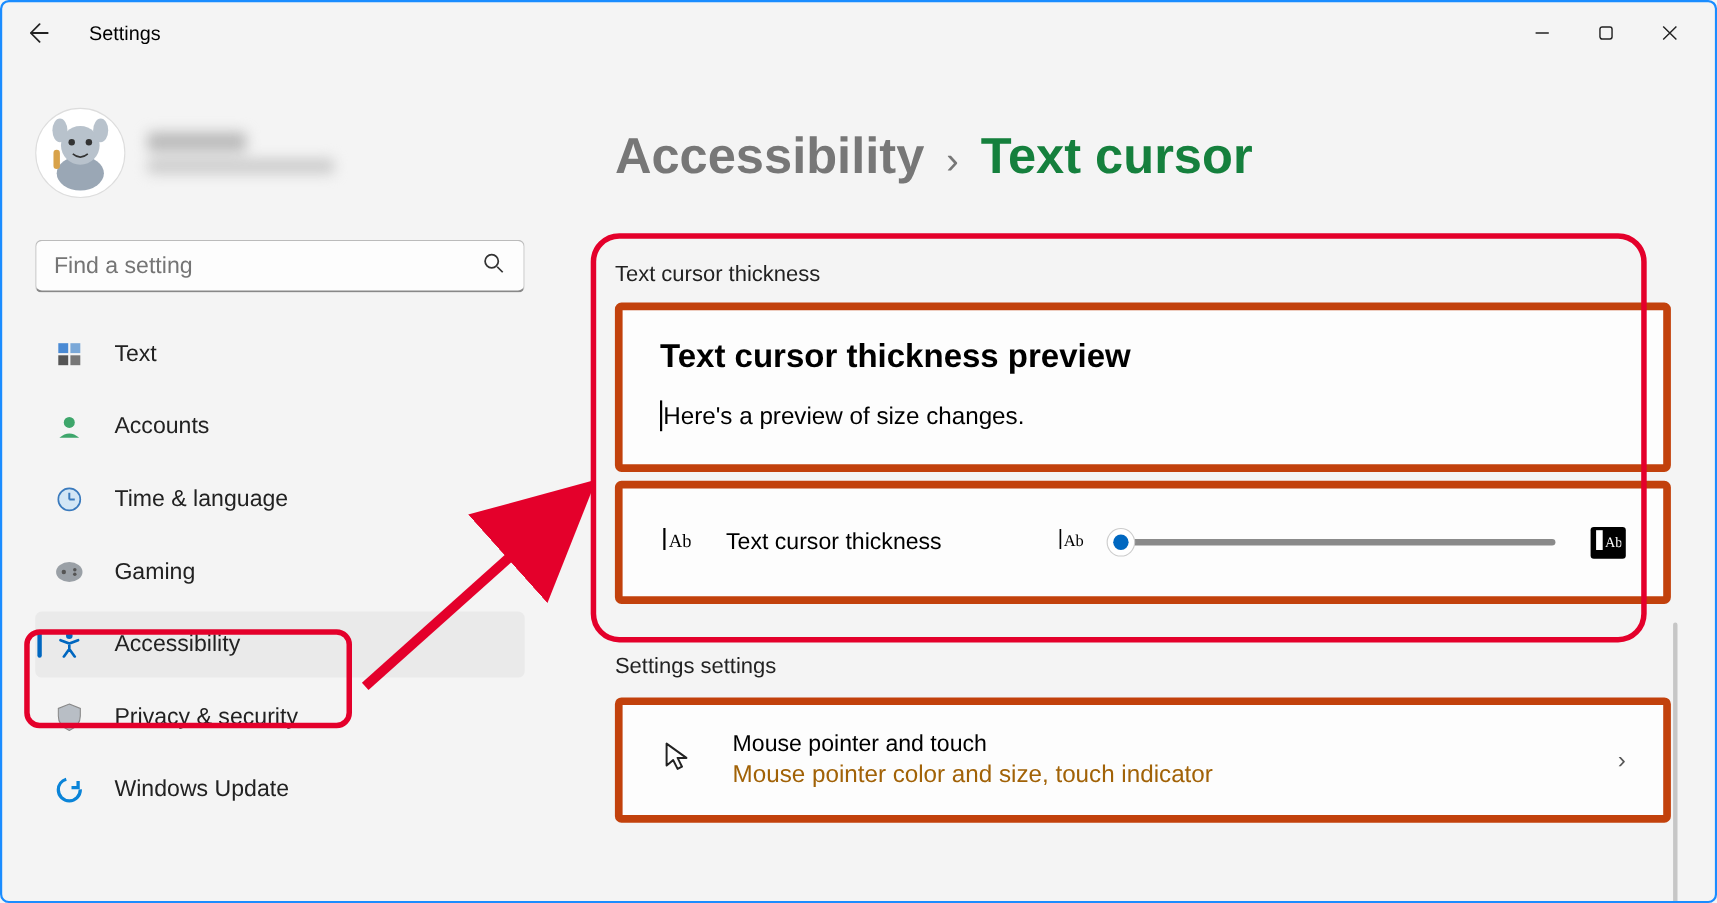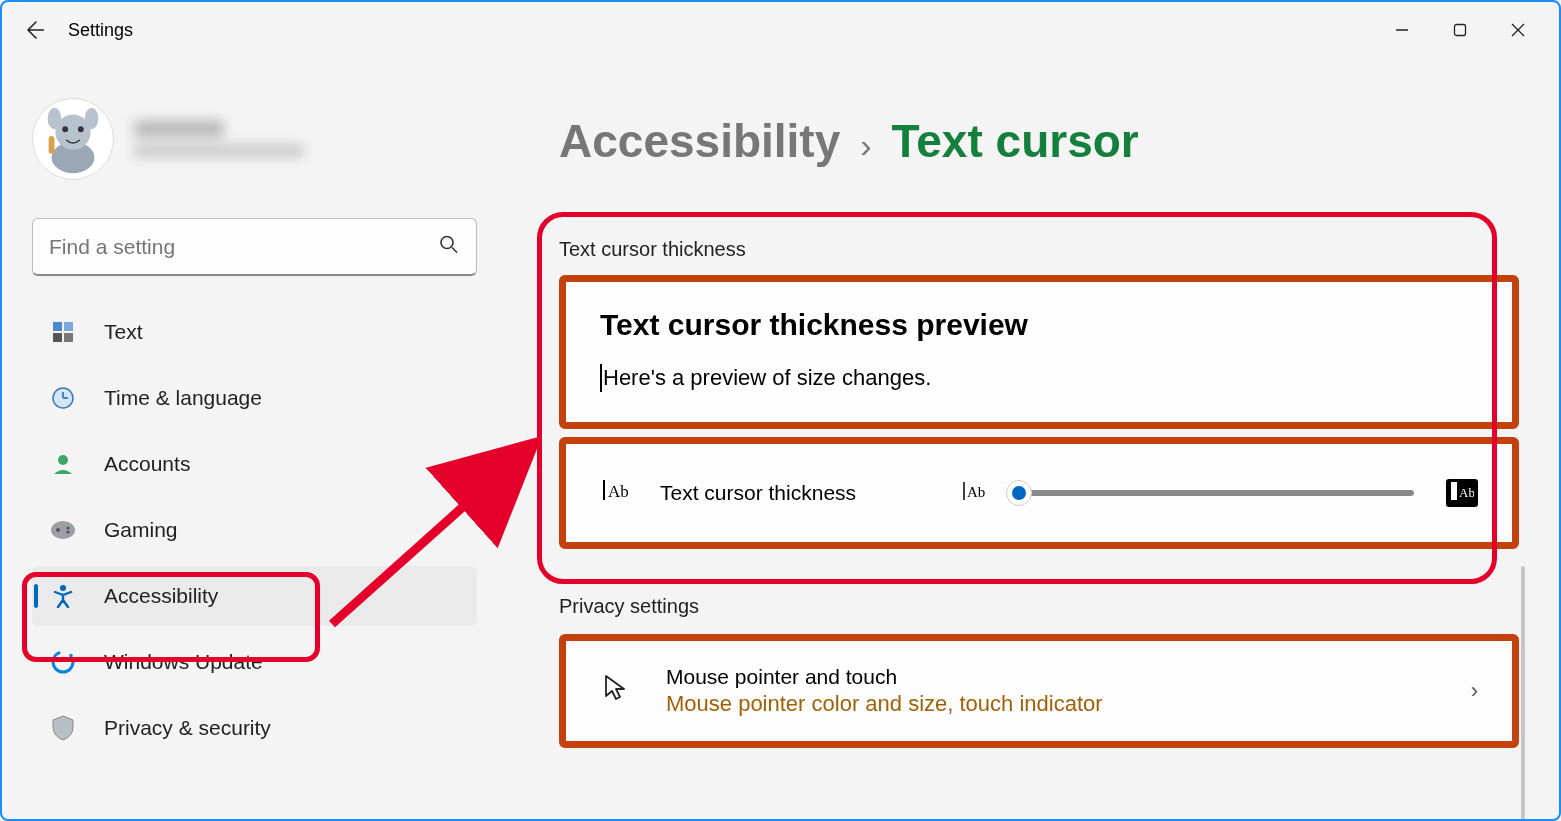--- a/index.html
+++ b/index.html
@@ -20,21 +20,21 @@
   padding: 0 12px;
 }
 .back-btn {
   width: 40px; height: 40px;
   display: flex; align-items: center; justify-content: center;
   cursor: pointer;
   font-size: 20px;
 }
 .app-title {
   font-size: 18px;
-  margin-left: 14px;
+  margin-left: 27px;
 }
 .window-controls {
   margin-left: auto;
   display: flex;
   gap: 0;
 }
 .win-ctrl {
   width: 58px;
   height: 40px;
   display: flex;
@@ -73,21 +73,21 @@
 }
 .profile-info { filter: blur(6px); }
 .profile-name { font-size: 20px; font-weight: 600; color: #222; background:#bbb; width:90px; height:18px; border-radius:4px; margin-bottom:6px;}
 .profile-email { font-size: 15px; color: #666; background:#ccc; width:170px; height:14px; border-radius:4px;}
 .search-box {
   position: relative;
   margin-bottom: 26px;
 }
 .search-input {
   width: 100%;
-  height: 58px;
+  height: 48px;
   border: 1px solid #bbb;
   border-bottom: 2px solid #888;
   border-radius: 6px;
   background: #fdfdfd;
   font-size: 21px;
   padding: 0 48px 0 16px;
   color: #555;
   outline: none;
 }
 .search-icon {
@@ -352,36 +352,36 @@
             <rect x="2" y="13" width="9" height="9" fill="#555"></rect>
             <rect x="13" y="13" width="9" height="9" fill="#777"></rect>
           </svg>
       </span>
       <span>Text</span>
     </div>
 
     <div class="nav-item">
       <span class="nav-icon">
         <svg width="24" height="24">
+            <circle cx="12" cy="8" r="5" fill="#3ea66b"></circle>
+            <path d="M3 22 Q12 14 21 22" fill="#3ea66b"></path>
+          </svg>
+      </span>
+      <span>Accounts</span>
+    </div>
+
+    <div class="nav-item">
+      <span class="nav-icon">
+        <svg width="24" height="24">
             <circle cx="12" cy="12" r="10" fill="#d2e6f5" stroke="#3a7abd" stroke-width="1.5"></circle>
             <line x1="12" y1="12" x2="12" y2="6" stroke="#3a7abd" stroke-width="1.8"></line>
             <line x1="12" y1="12" x2="17" y2="12" stroke="#3a7abd" stroke-width="1.8"></line>
           </svg>
       </span>
       <span>Time &amp; language</span>
-    </div>
-
-    <div class="nav-item">
-      <span class="nav-icon">
-        <svg width="24" height="24">
-            <circle cx="12" cy="8" r="5" fill="#3ea66b"></circle>
-            <path d="M3 22 Q12 14 21 22" fill="#3ea66b"></path>
-          </svg>
-      </span>
-      <span>Accounts</span>
     </div>
 
     <div class="nav-item">
       <span class="nav-icon">
         <svg width="26" height="22">
             <ellipse cx="13" cy="11" rx="12" ry="9" fill="#9aa0a6"></ellipse>
             <circle cx="8" cy="11" r="2" fill="#555"></circle>
             <circle cx="18" cy="9" r="1.6" fill="#555"></circle>
             <circle cx="18" cy="13" r="1.6" fill="#555"></circle>
           </svg>
@@ -394,35 +394,35 @@
         <svg width="24" height="24">
             <circle cx="12" cy="4" r="3" fill="#0067c0"></circle>
             <path d="M4 8 L12 11 L20 8 M12 11 V16 M12 16 L7 23 M12 16 L17 23" stroke="#0067c0" stroke-width="2.4" stroke-linecap="round" fill="none"></path>
           </svg>
       </span>
       <span>Accessibility</span>
     </div>
 
     <div class="nav-item">
       <span class="nav-icon">
+        <svg width="22" height="26">
+            <path d="M11 1 L21 5 V12 Q21 21 11 25 Q1 21 1 12 V5 Z" fill="#b8bec5" stroke="#888" stroke-width="1"></path>
+          </svg>
+      </span>
+      <span>Privacy &amp; security</span>
+    </div>
+
+    <div class="nav-item">
+      <span class="nav-icon">
         <svg width="24" height="24">
             <circle cx="12" cy="12" r="10" fill="none" stroke="#0a84d8" stroke-width="3" stroke-dasharray="44 18"></circle>
             <path d="M20 4 L20 10 L14 10" fill="none" stroke="#0a84d8" stroke-width="3"></path>
           </svg>
       </span>
       <span>Windows Update</span>
-    </div>
-
-    <div class="nav-item">
-      <span class="nav-icon">
-        <svg width="22" height="26">
-            <path d="M11 1 L21 5 V12 Q21 21 11 25 Q1 21 1 12 V5 Z" fill="#b8bec5" stroke="#888" stroke-width="1"></path>
-          </svg>
-      </span>
-      <span>Privacy &amp; security</span>
     </div>
   </aside>
 
   <main class="main">
 
     <div class="breadcrumb">
       <span class="breadcrumb-parent">Accessibility</span>
       <span class="breadcrumb-sep">›</span>
       <span class="breadcrumb-current">Text cursor</span>
     </div>
@@ -456,21 +456,21 @@
         <div class="slider-thumb"></div>
       </div>
       <span class="slider-end-thick">
         <svg width="24" height="20" viewBox="0 0 24 20">
             <rect x="1" y="1" width="6" height="18" fill="#fff"></rect>
             <text x="9" y="16" font-size="13" fill="#fff" font-family="Segoe UI">Ab</text>
           </svg>
       </span>
     </div>
 
-    <div class="section-label related">Privacy settings</div>
+    <div class="section-label related">Settings settings</div>
 
     <div class="card related-card">
       <span class="related-icon">
         <svg width="32" height="32" viewBox="0 0 32 32">
             <path d="M6 4 L6 24 L12 19 L16 27 L20 25 L16 17 L24 17 Z" fill="none" stroke="#222" stroke-width="1.8" stroke-linejoin="round"></path>
           </svg>
       </span>
       <div class="related-texts">
         <div class="related-title">Mouse pointer and touch</div>
         <div class="related-desc">Mouse pointer color and size, touch indicator</div>

